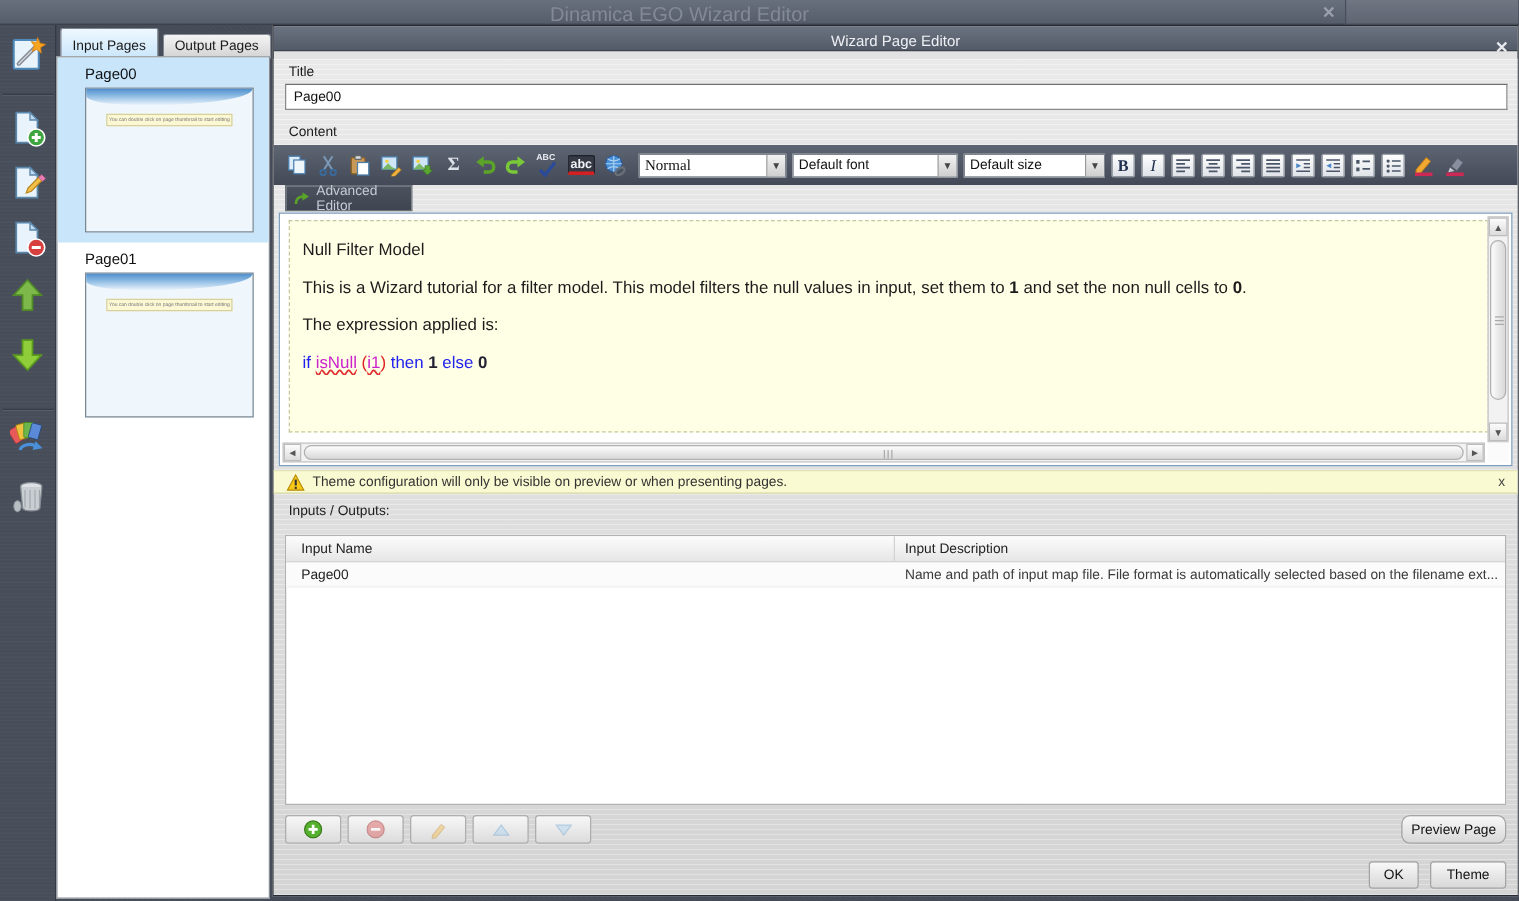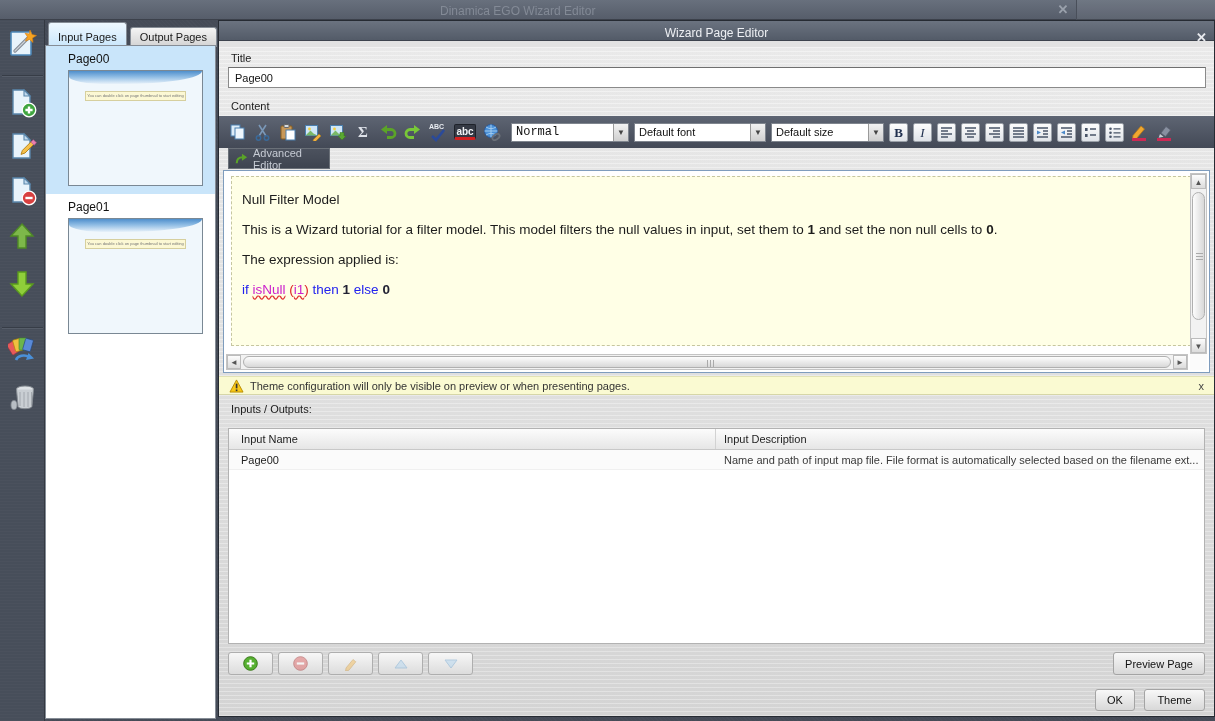--- a/index.html
+++ b/index.html
@@ -5,21 +5,21 @@
   * { margin:0; padding:0; box-sizing:border-box; }
   html,body { background:#30343c; }
   #root {
     position:relative; width:1215px; height:721px; overflow:hidden;
     font-family:"Liberation Sans", sans-serif; background:#454b57;
     background-image:repeating-linear-gradient(45deg, rgba(255,255,255,.015) 0 1px, transparent 1px 3px);
   }
   
   .main-titlebar { position:absolute; left:0; top:0; width:1215px; height:20px;
     background:linear-gradient(180deg,#68707d,#565d6a); border-bottom:1px solid #3c414b; }
-  .main-title { position:absolute; left:440px; top:4px; font-size:12px; color:#838a96; }
+  .main-title { position:absolute; left:440px; top:4px; font-size:16px; color:#838a96; }
   .main-close { position:absolute; left:1050px; top:1px; width:26px; height:17px; text-align:center;
     color:#9aa1ac; font-weight:bold; font-size:13px; line-height:17px; cursor:default; }
   .titlebar-right { position:absolute; left:1076px; top:0; width:139px; height:20px;
     background:rgba(255,255,255,.05); border-left:1px solid #494f5a; }
   
   .sidebar { position:absolute; left:0; top:20px; width:45px; height:701px; background:#474e5a;
     background-image:repeating-linear-gradient(0deg, rgba(255,255,255,.02) 0 1px, transparent 1px 3px);
     border-right:1px solid #343942; }
   .side-icon { position:absolute; left:8px; width:30px; height:30px; }
   .side-divider { position:absolute; left:2px; width:41px; height:2px;
@@ -64,21 +64,21 @@
     padding-left:9px; gap:5px; }
   .tb-icon { width:20px; height:20px; display:flex; align-items:center; justify-content:center; flex:0 0 auto; }
   .tb-glyph { color:#dde1e8; font-weight:bold; font-size:15px; line-height:1; }
   .spell-wrap { position:relative; width:20px; height:20px; }
   .spell-abc { position:absolute; left:1px; top:1px; font-size:7px; font-weight:bold; color:#e8ebf0; letter-spacing:0; }
   .abc-box { width:22px; height:16px; background:#343944; border:1px solid #1e222a; border-radius:2px;
     color:#f0f2f5; font-size:10px; font-weight:bold; text-align:center; line-height:13px;
     border-bottom:3px solid #d42020; }
   .tb-select { height:19px; background:#fff; border:1px solid #7f858e; display:flex; align-items:center; flex:0 0 auto; }
   .tb-select .val { flex:1; font-size:11px; color:#111; padding:0 4px; white-space:nowrap; overflow:hidden; }
-  .tb-select .val.serif { font-family:Liberation Mono, monospace; font-size:12px; }
+  .tb-select .val.serif { font-family:Liberation Serif, serif; font-size:12px; }
   .dd-btn { width:15px; height:100%; background:linear-gradient(180deg,#f2f2f2,#cfcfcf);
     border-left:1px solid #9a9a9a; font-size:8px; color:#444; text-align:center; line-height:17px; }
   .fmt-btn { width:19px; height:19px; background:linear-gradient(180deg,#fdfdfd,#dfe3e8);
     border:1px solid #9aa0a8; border-radius:2px; display:flex; align-items:center; justify-content:center; flex:0 0 auto; }
   .fmt-glyph { font-family:"Liberation Serif", serif; font-size:13px; color:#20304f; line-height:1; }
   .adv-btn { position:absolute; left:9px; top:101px; width:102px; height:21px;
     background:linear-gradient(180deg,#4c525e,#3e4450); border:1px solid #6a7078;
     color:#c6cbd4; font-size:11px; display:flex; align-items:center; gap:5px; padding:0 6px; }
   
   .editor { position:absolute; left:4px; top:123px; width:987px; height:203px;
@@ -123,21 +123,21 @@
   .io-row .c1 { width:487px; padding:4px 0 0 12px; }
   .io-row .c2 { flex:1; padding:4px 0 0 8px; color:#3a3a3a; white-space:nowrap; overflow:hidden; }
   
   .mini-row { position:absolute; left:9px; top:605px; display:flex; gap:5px; }
   .mini-btn { width:45px; height:23px; border:1px solid #aeaeae; border-radius:3px;
     background:linear-gradient(180deg,#f7f7f7,#dcdcdc); display:flex; align-items:center; justify-content:center; }
   .mini-btn.disabled svg { opacity:.55; }
   .push-btn { position:absolute; height:23px; border:1px solid #a4a4a4; border-radius:3px;
     background:linear-gradient(180deg,#f8f8f8,#d8d8d8); font-size:11px; color:#111;
     display:flex; align-items:center; justify-content:center; font-family:"Liberation Sans",sans-serif; }
-  #preview-btn { right:9px; top:605px; width:92px; }
+  #preview-btn { right:9px; top:605px; width:84px;border-radius:7px; }
   #ok-btn { right:79px; top:642px; width:40px; height:22px; }
   #cancel-btn { right:9px; top:642px; width:61px; height:22px; }
 </style>
 </head>
 <body>
 
 <div id="root">
 
   <div class="main-titlebar">
     <span class="main-title">Dinamica EGO Wizard Editor</span>

